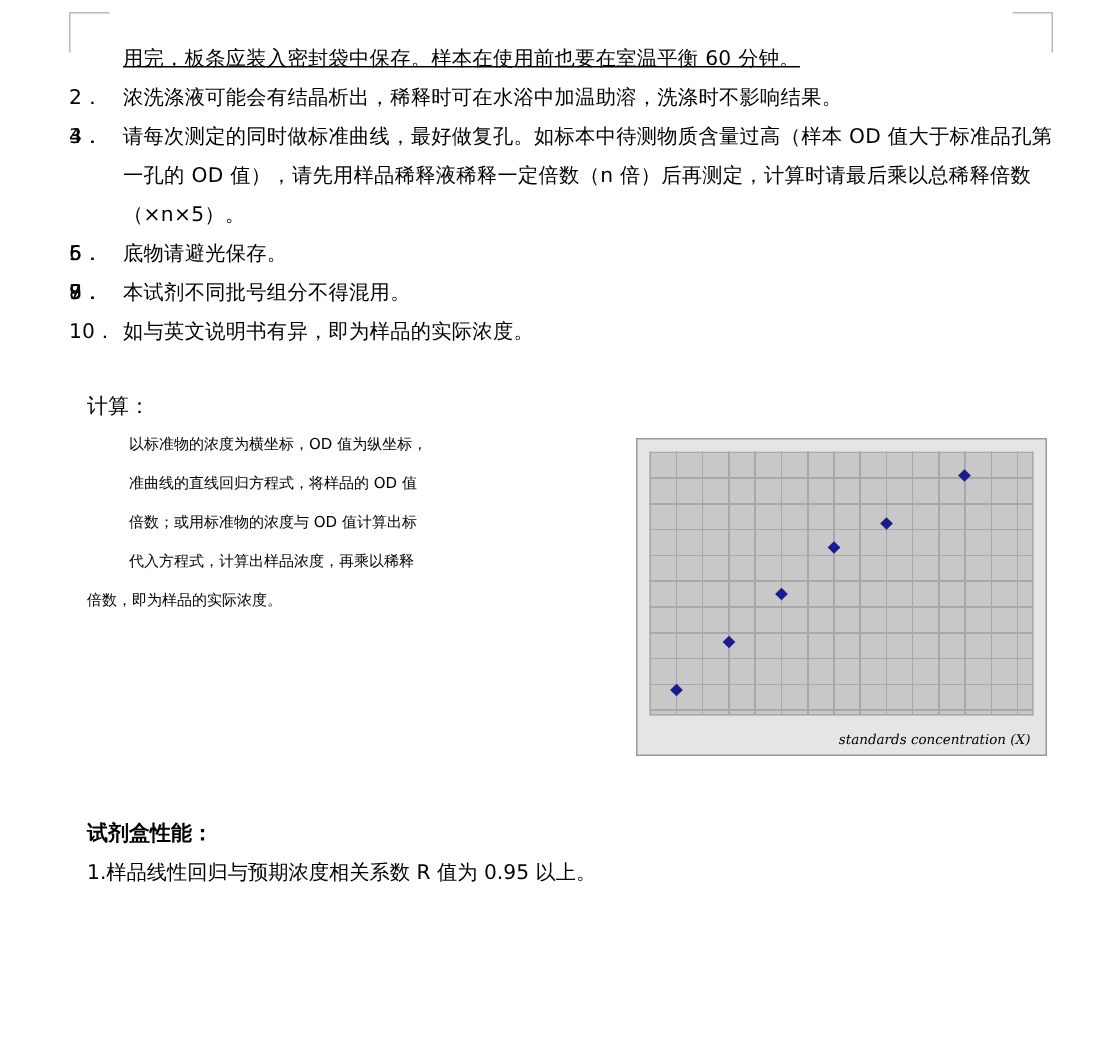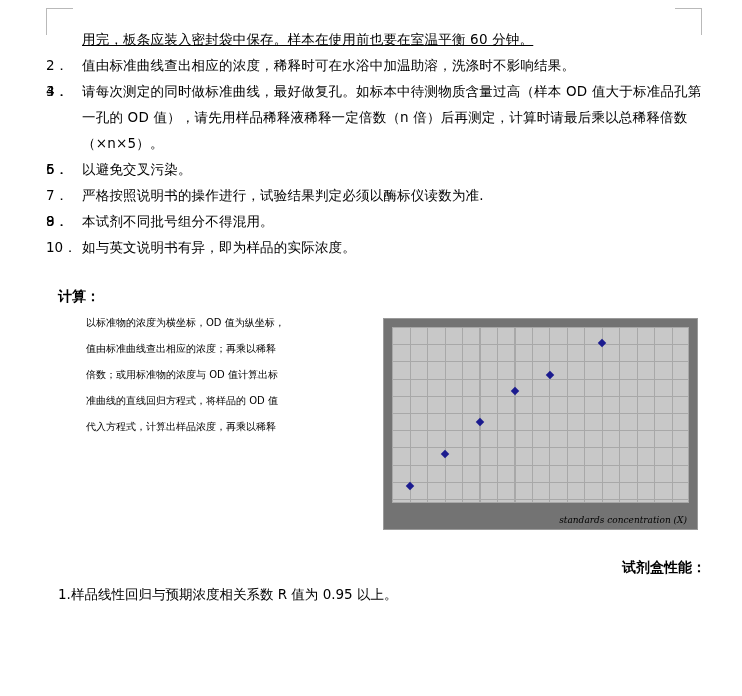--- a/index.html
+++ b/index.html
@@ -59,21 +59,21 @@
     left: 0;
     top: 0;
     width: 30px;
     text-align: left;
     font-size: 13.5px;
   }
   ol.notes li .num.wide { letter-spacing: 0; }
 
   .section-title {
     font-size: 14px;
-    font-weight: bold;
+    font-weight: normal;
     margin: 28px 0 2px 12px;
   }
 
   
   .calc-wrap {
     position: relative;
     margin-top: 4px;
     min-height: 215px;
   }
   .calc-text {
@@ -81,23 +81,23 @@
     font-size: 10px;
     line-height: 26px;
     margin-left: 12px;
   }
   .calc-text .indent { display: block; text-indent: 28px; }
 
   .chart-box {
     position: absolute;
     right: 8px;
     top: 8px;
-    width: 315px;
+    width: 274px;
     height: 212px;
-    background: #737373;
+    background: #e5e5e5;
     border: 1px solid #9a9a9a;
     box-sizing: border-box;
   }
   .chart-inner {
     position: absolute;
     left: 8px;
     top: 8px;
     right: 8px;
     bottom: 26px;
     background:
@@ -122,84 +122,82 @@
     font-size: 9px;
     font-style: italic;
     font-family: "DejaVu Serif", "Liberation Serif", serif;
     color: #000;
     white-space: nowrap;
   }
 
   .perf-title {
     font-size: 14px;
     font-weight: bold;
-    margin: 34px 0 4px 12px;
-    text-align: right;
+    margin: 48px 0 4px 12px;
   }
   .perf-line {
     font-size: 13.5px;
     line-height: 26px;
     margin-left: 12px;
   }
 </style>
 </head>
 <body>
 
 <div class="corner tl"></div>
 <div class="corner tr"></div>
 
 <div class="page">
 
   <div class="intro-line">用完，板条应装入密封袋中保存。样本在使用前也要在室温平衡 60 分钟。</div>
 
   <ol class="notes">
     <li>
       <span class="num">2．</span>
-      <span>值由标准曲线查出相应的浓度，稀释时可在水浴中加温助溶，洗涤时不影响结果。</span>
+      <span>浓洗涤液可能会有结晶析出，稀释时可在水浴中加温助溶，洗涤时不影响结果。</span>
     </li>
     <li>
       <span class="num">3．</span>
     </li>
     <li>
       <span class="num">4．</span>
       <span>请每次测定的同时做标准曲线，最好做复孔。如标本中待测物质含量过高（样本 OD 值大于标准品孔第一孔的 OD 值），请先用样品稀释液稀释一定倍数（n 倍）后再测定，计算时请最后乘以总稀释倍数（×n×5）。</span>
     </li>
     <li>
       <span class="num">5．</span>
     </li>
     <li>
       <span class="num">6．</span>
-      <span>以避免交叉污染。</span>
+      <span>底物请避光保存。</span>
     </li>
     <li>
       <span class="num">7．</span>
-      <span>严格按照说明书的操作进行，试验结果判定必须以酶标仪读数为准.</span>
     </li>
     <li>
       <span class="num">8．</span>
     </li>
     <li>
       <span class="num">9．</span>
       <span>本试剂不同批号组分不得混用。</span>
     </li>
     <li>
       <span class="num wide">10．</span>
       <span>如与英文说明书有异，即为样品的实际浓度。</span>
     </li>
   </ol>
 
   <div class="section-title">计算：</div>
 
   <div class="calc-wrap">
     <div class="calc-text">
       <span class="indent">以标准物的浓度为横坐标，OD 值为纵坐标，</span>
-      <span class="indent">值由标准曲线查出相应的浓度；再乘以稀释</span>
+      <span class="indent">准曲线的直线回归方程式，将样品的 OD 值</span>
       <span class="indent">倍数；或用标准物的浓度与 OD 值计算出标</span>
-      <span class="indent">准曲线的直线回归方程式，将样品的 OD 值</span>
       <span class="indent">代入方程式，计算出样品浓度，再乘以稀释</span>
+      <span>倍数，即为样品的实际浓度。</span>
     </div>
 
     <div class="chart-box">
       <div class="chart-inner" id="plot">
           <div class="pt" style="left: 17.5px; top: 159.091px; background: rgb(27, 27, 143);"></div>
           <div class="pt" style="left: 52.5px; top: 127.273px; background: rgb(27, 27, 143);"></div>
           <div class="pt" style="left: 87.5px; top: 95.4545px; background: rgb(27, 27, 143);"></div>
           <div class="pt" style="left: 122.5px; top: 63.6364px; background: rgb(27, 27, 143);"></div>
           <div class="pt" style="left: 157.5px; top: 47.7273px; background: rgb(27, 27, 143);"></div>
           <div class="pt" style="left: 210px; top: 15.9091px; background: rgb(27, 27, 143);"></div>

